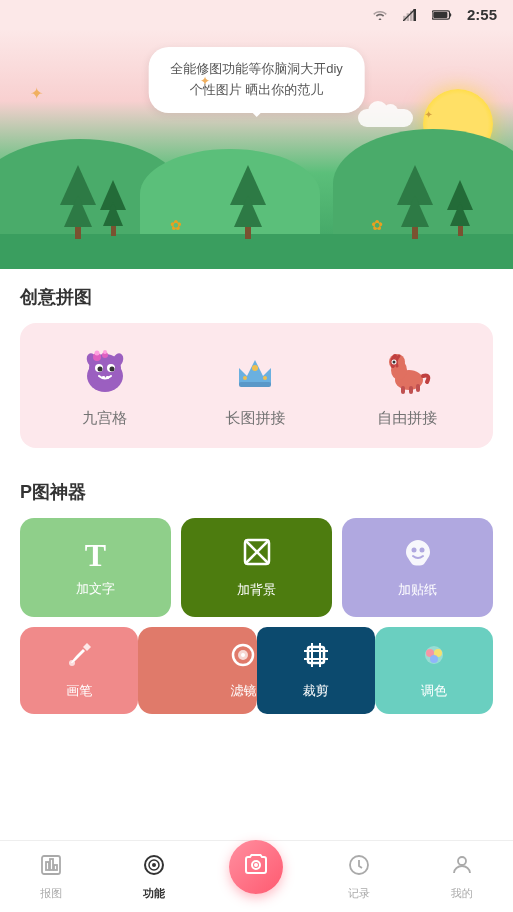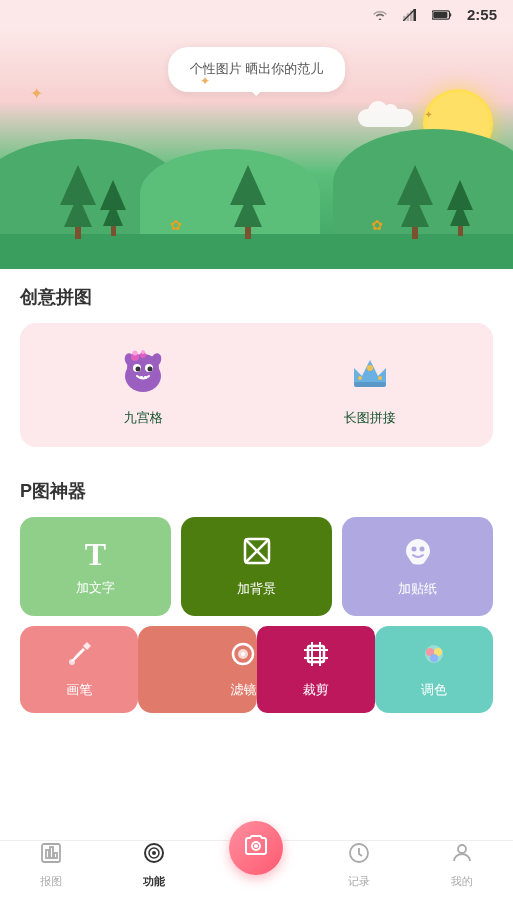--- a/index.html
+++ b/index.html
@@ -181,22 +181,22 @@
     }
     .puzzle-icon-wrap {
       width: 58px;
       height: 58px;
       display: flex;
       align-items: center;
       justify-content: center;
       font-size: 36px;
     }
     .puzzle-label {
-      font-size: 13px;
-      color: #14532d;
+      font-size: 15px;
+      color: #737373;
     }
 
     
     .pgod-grid {
       display: grid;
       grid-template-columns: 1fr 1fr 1fr;
       gap: 10px;
       margin-bottom: 10px;
     }
     .pgod-grid-bottom {
@@ -230,20 +230,21 @@
 
     
     .bottom-nav {
       position: absolute;
       bottom: 0;
       width: 100%;
       height: 72px;
       background: #fff;
       border-top: 1px solid #eee;
       display: flex;
+      align-items: center;
       justify-content: space-around;
     }
     .nav-item {
       display: flex;
       flex-direction: column;
       align-items: center;
       gap: 3px;
       cursor: pointer;
       flex: 1;
     }
@@ -315,20 +316,21 @@
       <rect x="0" y="1" width="21" height="10" rx="2" stroke="#333" stroke-width="1.5" fill="none"></rect>
       <rect x="21" y="4" width="2" height="4" rx="1" fill="#333"></rect>
       <rect x="1.5" y="2.5" width="17" height="7" rx="1" fill="#333"></rect>
     </svg>
     <span class="status-time">2:55</span>
   </div>
 </div>
 
 <div class="hero-banner">
   <div class="cloud-speech">
+    <div>全能修图功能等你脑洞大开diy</div>
     <div>个性图片 晒出你的范儿</div>
   </div>
 
   <div class="sun"></div>
 
   <div style="position:absolute; top:80px; right:100px; width:55px; height:18px; background:white; border-radius:10px; opacity:0.85;">
     <div style="position:absolute; top:-8px; left:10px; width:20px; height:20px; background:white; border-radius:50%;"></div>
     <div style="position:absolute; top:-5px; left:25px; width:15px; height:15px; background:white; border-radius:50%;"></div>
   </div>
   <div style="position:absolute; top:130px; right:30px; width:45px; height:16px; background:white; border-radius:10px; opacity:0.85;">
@@ -421,20 +423,44 @@
             <rect x="10" y="36" width="32" height="5" rx="2" fill="#5a98c8"></rect>
 
             <circle cx="26" cy="22" r="3" fill="#f0c050"></circle>
             <circle cx="16" cy="32" r="2" fill="#f0c050"></circle>
             <circle cx="36" cy="32" r="2" fill="#f0c050"></circle>
           </svg>
         </div>
         <span class="puzzle-label">长图拼接</span>
       </div>
 
+      <div class="puzzle-item">
+        <div class="puzzle-icon-wrap">
+          <svg width="52" height="52" viewBox="0 0 52 52">
+
+            <ellipse cx="28" cy="34" rx="14" ry="10" fill="#e07060"></ellipse>
+
+            <ellipse cx="18" cy="24" rx="8" ry="10" fill="#e07060"></ellipse>
+            <circle cx="16" cy="16" r="8" fill="#e07060"></circle>
+
+            <path d="M14 10 Q10 14 12 20" stroke="#c04040" stroke-width="4" fill="none" stroke-linecap="round"></path>
+            <path d="M18 10 Q14 14 16 20" stroke="#c04040" stroke-width="3" fill="none" stroke-linecap="round"></path>
+
+            <circle cx="13" cy="16" r="2.5" fill="white"></circle>
+            <circle cx="13" cy="16" r="1.5" fill="#333"></circle>
+
+            <rect x="20" y="40" width="4" height="8" rx="2" fill="#c05050"></rect>
+            <rect x="28" y="40" width="4" height="8" rx="2" fill="#c05050"></rect>
+            <rect x="35" y="38" width="4" height="8" rx="2" fill="#c05050"></rect>
+
+            <path d="M42 30 Q50 28 46 36" stroke="#c04040" stroke-width="4" fill="none" stroke-linecap="round"></path>
+          </svg>
+        </div>
+        <span class="puzzle-label">自由拼接</span>
+      </div>
 
     </div>
   </div>
 
   <div class="section" style="margin-bottom: 16px;">
     <div class="section-title">P图神器</div>
 
     <div class="pgod-grid">
       <div class="pgod-btn btn-green">
         <div class="pgod-icon" style="font-size:32px; font-weight:700; color:white; font-family:serif;">T</div>
@@ -477,21 +503,21 @@
       <div class="pgod-btn btn-salmon" style="padding: 6px 0; align-items: flex-end;">
         <div class="pgod-icon">
           <svg width="28" height="28" viewBox="0 0 28 28" fill="none">
             <circle cx="14" cy="14" r="10" stroke="white" stroke-width="2.5" fill="none"></circle>
             <circle cx="14" cy="14" r="5" fill="white" opacity="0.7"></circle>
             <circle cx="14" cy="14" r="2" fill="white"></circle>
           </svg>
         </div>
         <div class="pgod-label">滤镜</div>
       </div>
-      <div class="pgod-btn" style="background:#be185d; padding: 14px 8px; border-radius:10px;">
+      <div class="pgod-btn" style="background:#0c4a6e; padding: 14px 8px; border-radius:10px;">
         <div class="pgod-icon">
           <svg width="28" height="28" viewBox="0 0 28 28" fill="none">
             <rect x="6" y="6" width="16" height="16" rx="2" stroke="white" stroke-width="2.5" fill="none"></rect>
             <line x1="10" y1="2" x2="10" y2="26" stroke="white" stroke-width="2"></line>
             <line x1="18" y1="2" x2="18" y2="26" stroke="white" stroke-width="2"></line>
             <line x1="2" y1="10" x2="26" y2="10" stroke="white" stroke-width="2"></line>
             <line x1="2" y1="18" x2="26" y2="18" stroke="white" stroke-width="2"></line>
           </svg>
         </div>
         <div class="pgod-label">裁剪</div>

